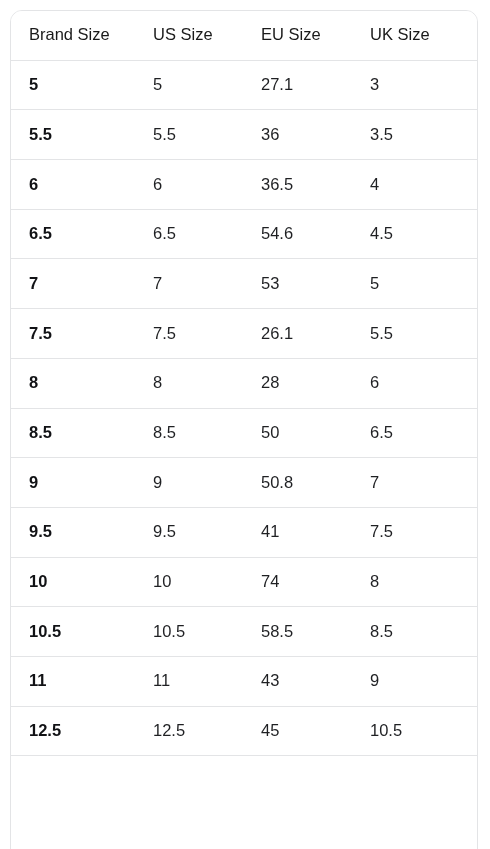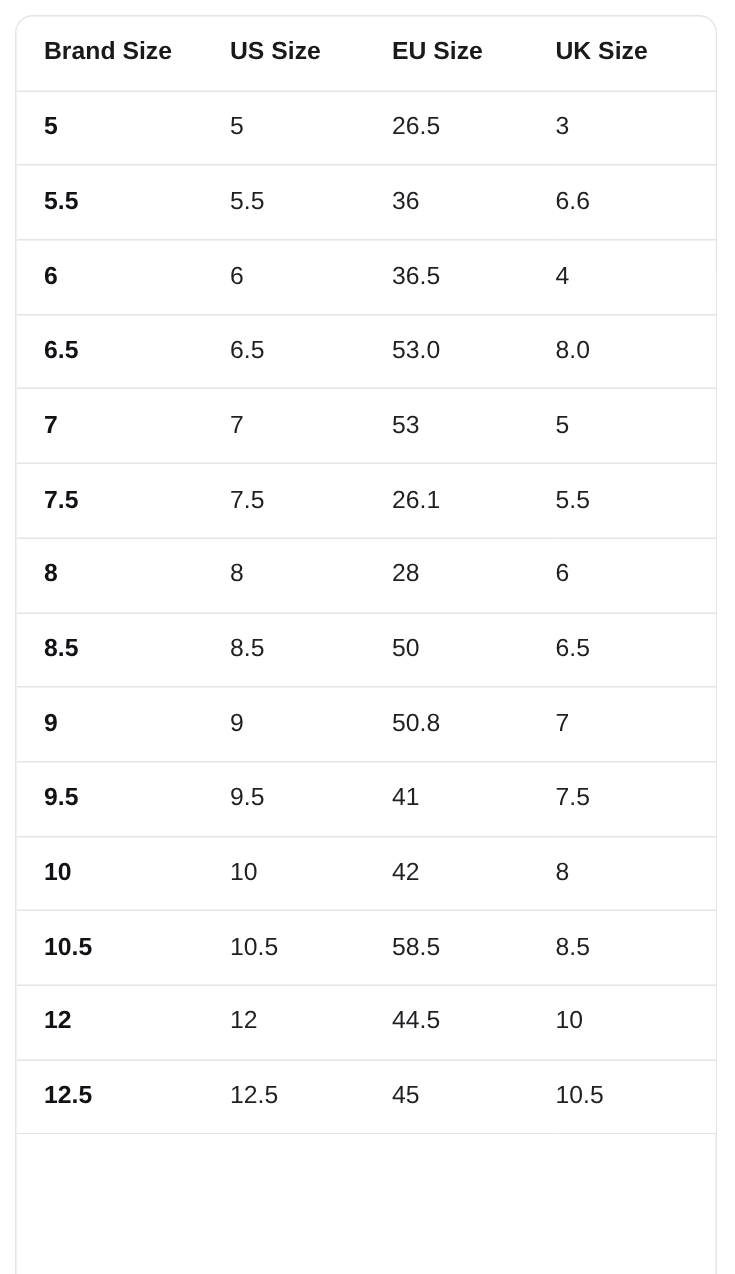--- a/index.html
+++ b/index.html
@@ -59,21 +59,21 @@
   
   col.c-brand { width: 142px; }
   col.c-us    { width: 108px; }
   col.c-eu    { width: 109px; }
   col.c-uk    { width: 110px; }
 
   table.size-table th:first-child,
   table.size-table td:first-child { padding-left: 18px; }
 
   thead th {
-    font-weight: bold;
+    font-weight: normal;
     font-size: 17px;
     color: #1a1a1a;
     height: 50px;
     border-bottom: 1px solid #e3e4e6;
   }
 
   tbody td {
     border-bottom: 1px solid #e3e4e6;
     color: #1f2023;
     font-weight: normal;
@@ -101,40 +101,40 @@
           <th>Brand Size</th>
           <th>US Size</th>
           <th>EU Size</th>
           <th>UK Size</th>
         </tr>
       </thead>
       <tbody id="table-body">
           <tr>
             <td class="brand-cell">5</td>
             <td>5</td>
-            <td>26.5</td>
+            <td>27.1</td>
             <td>3</td>
           </tr>
           <tr>
             <td class="brand-cell">5.5</td>
             <td>5.5</td>
             <td>36</td>
-            <td>6.6</td>
+            <td>3.5</td>
           </tr>
           <tr>
             <td class="brand-cell">6</td>
             <td>6</td>
             <td>36.5</td>
             <td>4</td>
           </tr>
           <tr>
             <td class="brand-cell">6.5</td>
             <td>6.5</td>
-            <td>53.0</td>
-            <td>8.0</td>
+            <td>54.6</td>
+            <td>4.5</td>
           </tr>
           <tr>
             <td class="brand-cell">7</td>
             <td>7</td>
             <td>53</td>
             <td>5</td>
           </tr>
           <tr>
             <td class="brand-cell">7.5</td>
             <td>7.5</td>
@@ -161,34 +161,34 @@
           </tr>
           <tr>
             <td class="brand-cell">9.5</td>
             <td>9.5</td>
             <td>41</td>
             <td>7.5</td>
           </tr>
           <tr>
             <td class="brand-cell">10</td>
             <td>10</td>
-            <td>42</td>
+            <td>74</td>
             <td>8</td>
           </tr>
           <tr>
             <td class="brand-cell">10.5</td>
             <td>10.5</td>
             <td>58.5</td>
             <td>8.5</td>
           </tr>
           <tr>
-            <td class="brand-cell">12</td>
-            <td>12</td>
-            <td>44.5</td>
-            <td>10</td>
+            <td class="brand-cell">11</td>
+            <td>11</td>
+            <td>43</td>
+            <td>9</td>
           </tr>
           <tr>
             <td class="brand-cell">12.5</td>
             <td>12.5</td>
             <td>45</td>
             <td>10.5</td>
           </tr>
         </tbody>
     </table>
   </div>

